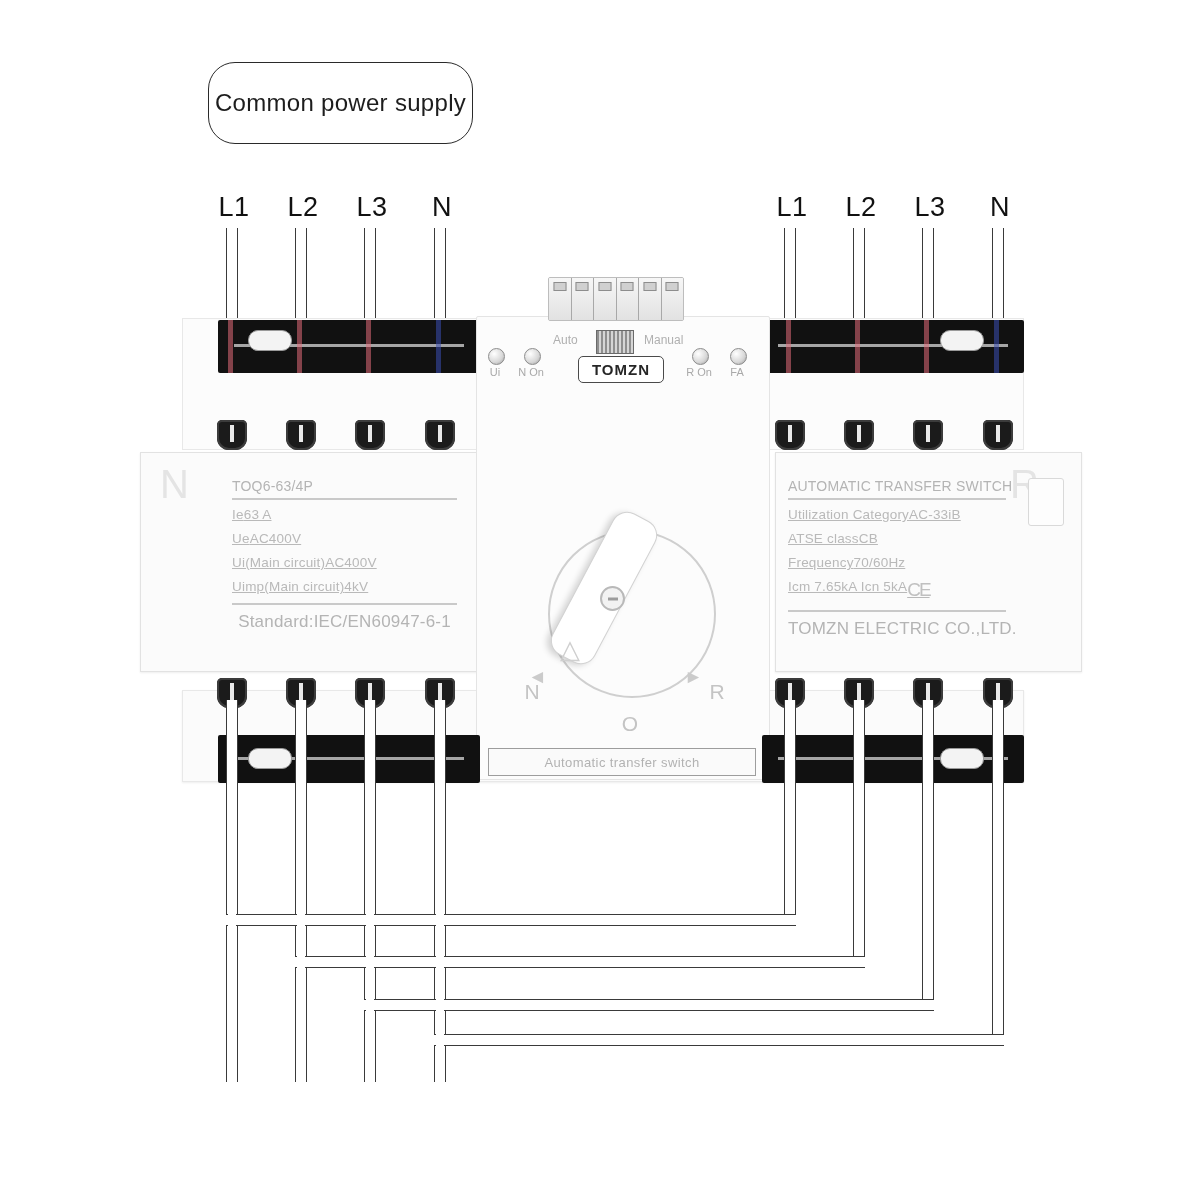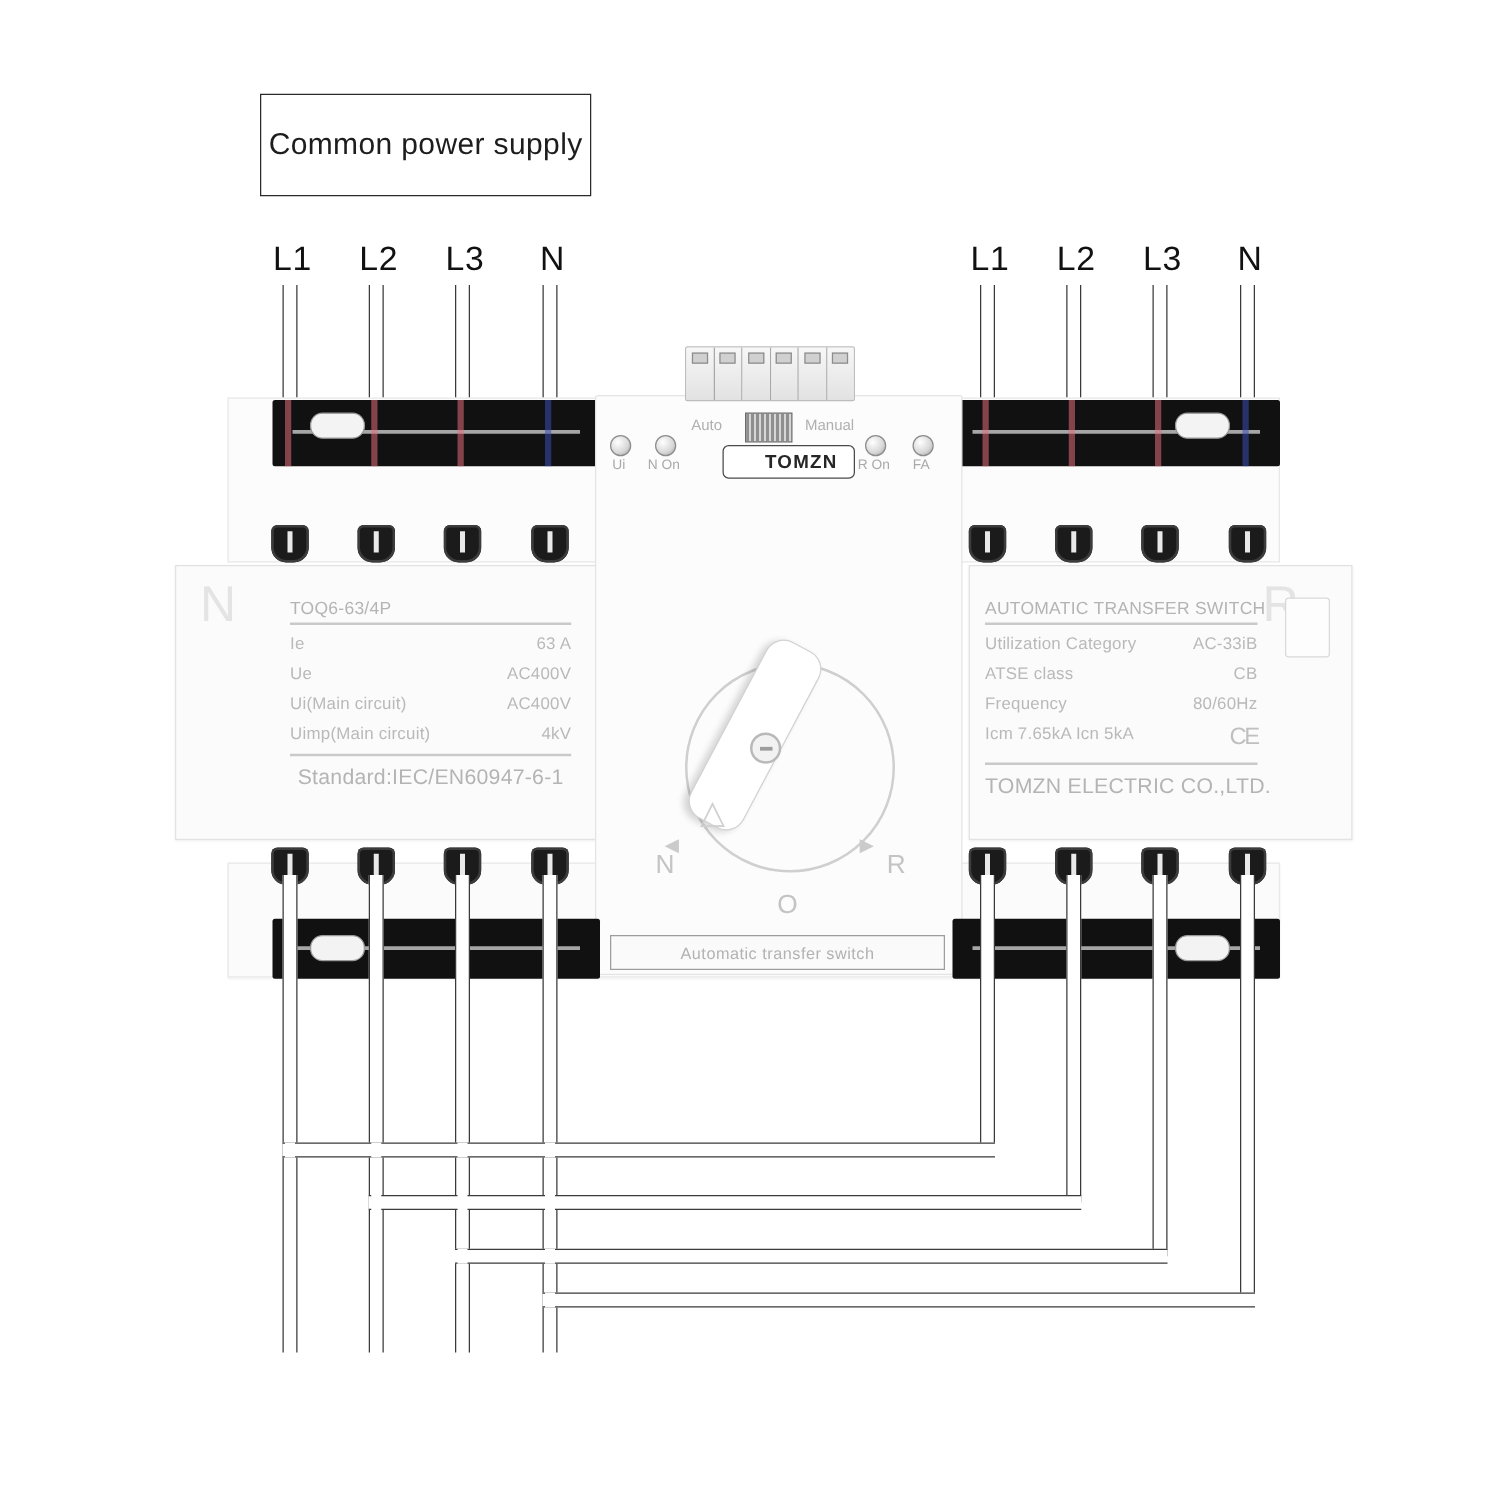--- a/index.html
+++ b/index.html
@@ -130,23 +130,24 @@
     color: #b4b4b4;
     white-space: nowrap;
   }
   .spec-rule {
     height: 2px;
     background: #c9c9c9;
     margin: 4px 0 7px 0;
   }
   .spec-row {
     display: flex;
-    justify-content: space-between;
+    justify-content: flex-start;
     margin-bottom: 9px;
     white-space: nowrap;
+    text-decoration: underline;
   }
   .spec-foot {
     text-align: center;
     font-size: 17px;
     color: #b4b4b4;
     white-space: nowrap;
   }
   .side-letter {
     position: absolute;
     font-size: 40px;
@@ -296,21 +297,21 @@
     border: 1.4px solid #d9d9d9;
     border-radius: 3px;
     background: #fdfdfd;
   }
 </style>
 </head>
 <body>
 
 <div id="stage">
 
-  <div class="labelbox" style="left:208px; top:75px; width:265px; height:82px; font-size:24px;">
+  <div class="labelbox" style="left:208px; top:62px; width:265px; height:82px; font-size:24px;border-radius:27px;">
     <span>Common power supply</span>
   </div>
 
 
   <div class="termlabel" style="left:214px; top:192px;">L1</div>
   <div class="termlabel" style="left:283px; top:192px;">L2</div>
   <div class="termlabel" style="left:352px; top:192px;">L3</div>
   <div class="termlabel" style="left:422px; top:192px;">N</div>
 
   <div class="termlabel" style="left:772px; top:192px;">L1</div>
@@ -392,21 +393,21 @@
     <div class="spec-row">
       <span>Utilization Category</span>
       <span>AC-33iB</span>
     </div>
     <div class="spec-row">
       <span>ATSE class</span>
       <span>CB</span>
     </div>
     <div class="spec-row">
       <span>Frequency</span>
-      <span>80/60Hz</span>
+      <span>70/60Hz</span>
     </div>
     <div class="spec-row">
       <span>Icm 7.65kA  Icn 5kA</span>
       <span class="ce-mark" style="position:relative;">CE</span>
     </div>
     <div class="spec-rule"></div>
     <div class="spec-foot">TOMZN ELECTRIC CO.,LTD.</div>
   </div>
 
   <div class="cert-badge" style="left:1028px; top:478px; width:34px; height:46px;"></div>
@@ -431,21 +432,21 @@
 
   <div class="led" style="left:524px; top:348px;"></div>
   <div class="led-label" style="left:508px; top:366px;">N On</div>
 
   <div class="led" style="left:692px; top:348px;"></div>
   <div class="led-label" style="left:676px; top:366px;">R On</div>
 
   <div class="led" style="left:730px; top:348px;"></div>
   <div class="led-label" style="left:714px; top:366px;">FA</div>
 
-  <div class="brand" style="left:578px; top:356px; width:84px; height:25px;padding-left:20px;">TOMZN</div>
+  <div class="brand" style="left:578px; top:356px; width:84px; height:25px;">TOMZN</div>
 
   <div class="dial-ring" style="left:548px; top:530px; width:164px; height:164px;"></div>
 
   <div class="dial-knob" style="left:580px; top:508px; width:46px; height:158px; transform:rotate(28deg); transform-origin:50% 50%;"></div>
 
   <div class="dial-hub" style="left:600px; top:586px;"></div>
 
   <div class="dial-pos" style="left:515px; top:680px;">N</div>
   <div class="dial-pos" style="left:613px; top:712px;">O</div>
   <div class="dial-pos" style="left:700px; top:680px;">R</div>

